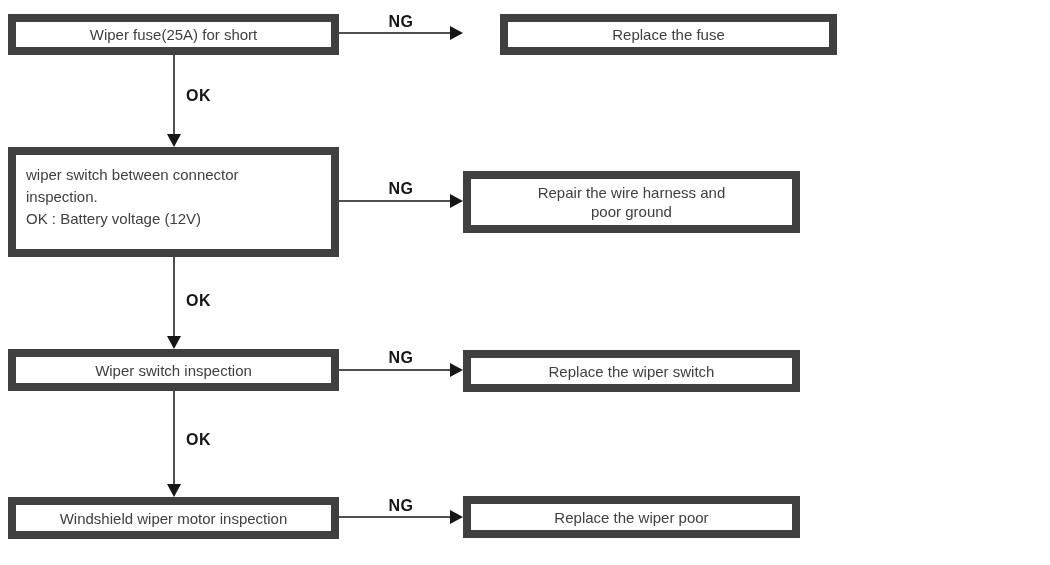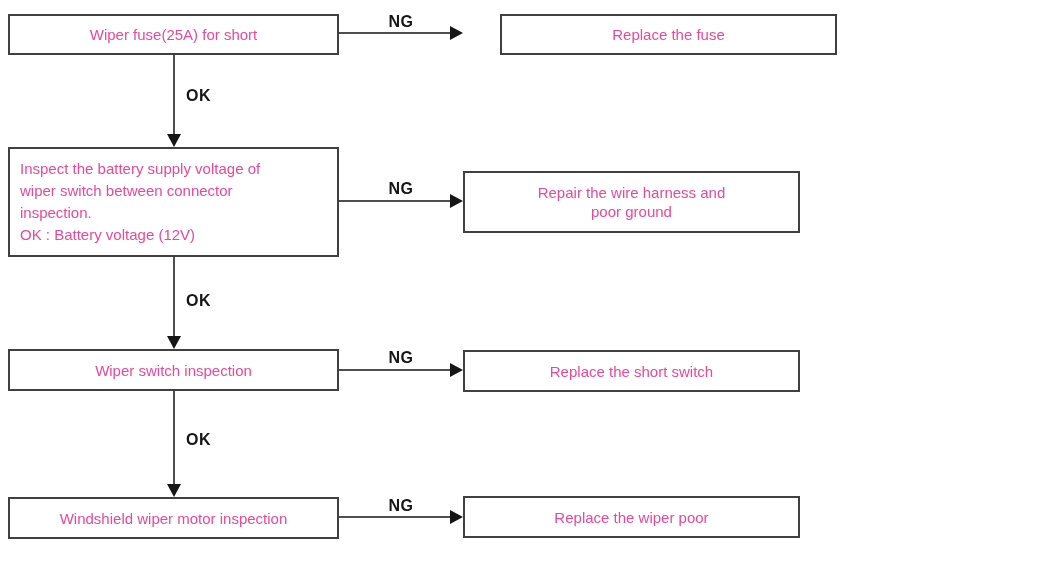--- a/index.html
+++ b/index.html
@@ -12,24 +12,24 @@
     width: 1050px;
     height: 565px;
     background: #ffffff;
     font-family: "Liberation Sans", "DejaVu Sans", sans-serif;
     color: #1e1e1e;
     overflow: hidden;
   }
   .box {
     position: absolute;
     box-sizing: border-box;
-    border: 2px solid #404040;
+    border: 8px solid #404040;
     background: #ffffff;
     font-size: 15px;
-    color: #ec4899;
+    color: #404040;
   }
   .box.centered {
     display: flex;
     align-items: center;
     justify-content: center;
     text-align: center;
     line-height: 19px;
   }
   .box.leftalign {
     padding: 9px 10px;
@@ -128,21 +128,20 @@
   <div class="edge-label ng n1">NG</div>
   <div class="box centered col-action r1-action">
     <span>Replace the fuse</span>
   </div>
 
   <div class="vline v1"></div>
   <div class="arrow-down d1"></div>
   <div class="edge-label ok o1">OK</div>
 
   <div class="box leftalign col-check r2-check">
-    <div>Inspect the battery supply voltage of</div>
     <div>wiper switch between connector</div>
     <div>inspection.</div>
     <div>OK : Battery voltage (12V)</div>
   </div>
   <div class="hline h2"></div>
   <div class="arrow-right a2"></div>
   <div class="edge-label ng n2">NG</div>
   <div class="box centered col-action r2-action">
     <span>
       <span style="display:block;">Repair the wire harness and</span>
@@ -154,21 +153,21 @@
   <div class="arrow-down d2"></div>
   <div class="edge-label ok o2">OK</div>
 
   <div class="box centered col-check r3-check">
     <span>Wiper switch inspection</span>
   </div>
   <div class="hline h3"></div>
   <div class="arrow-right a3"></div>
   <div class="edge-label ng n3">NG</div>
   <div class="box centered col-action r3-action">
-    <span>Replace the short switch</span>
+    <span>Replace the wiper switch</span>
   </div>
 
   <div class="vline v3"></div>
   <div class="arrow-down d3"></div>
   <div class="edge-label ok o3">OK</div>
 
   <div class="box centered col-check r4-check">
     <span>Windshield wiper motor inspection</span>
   </div>
   <div class="hline h4"></div>

